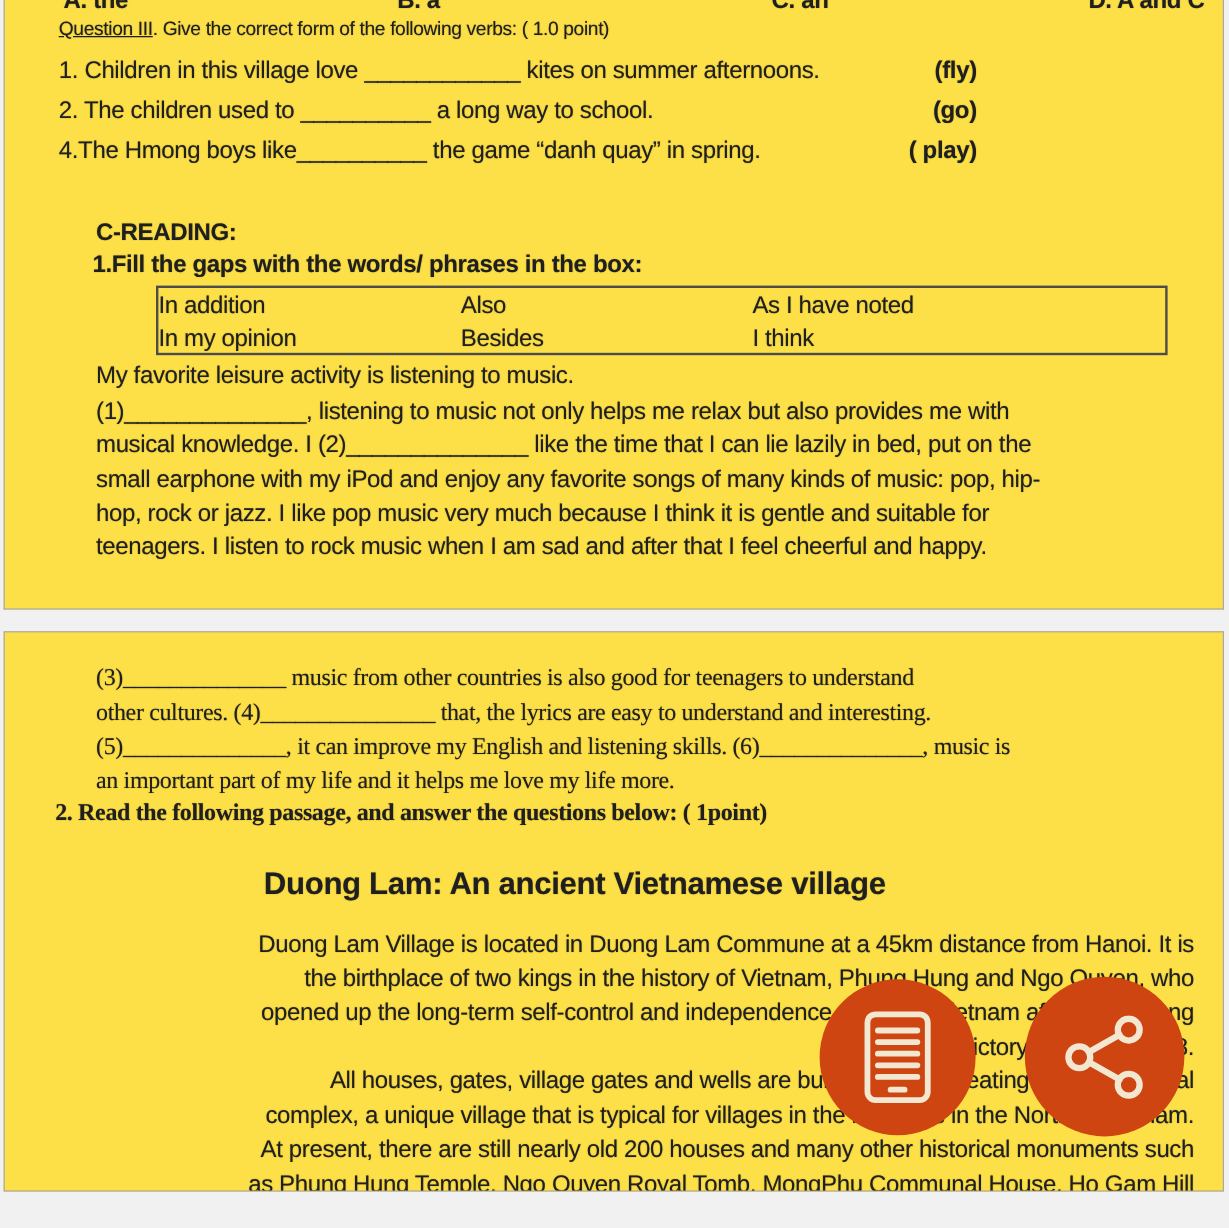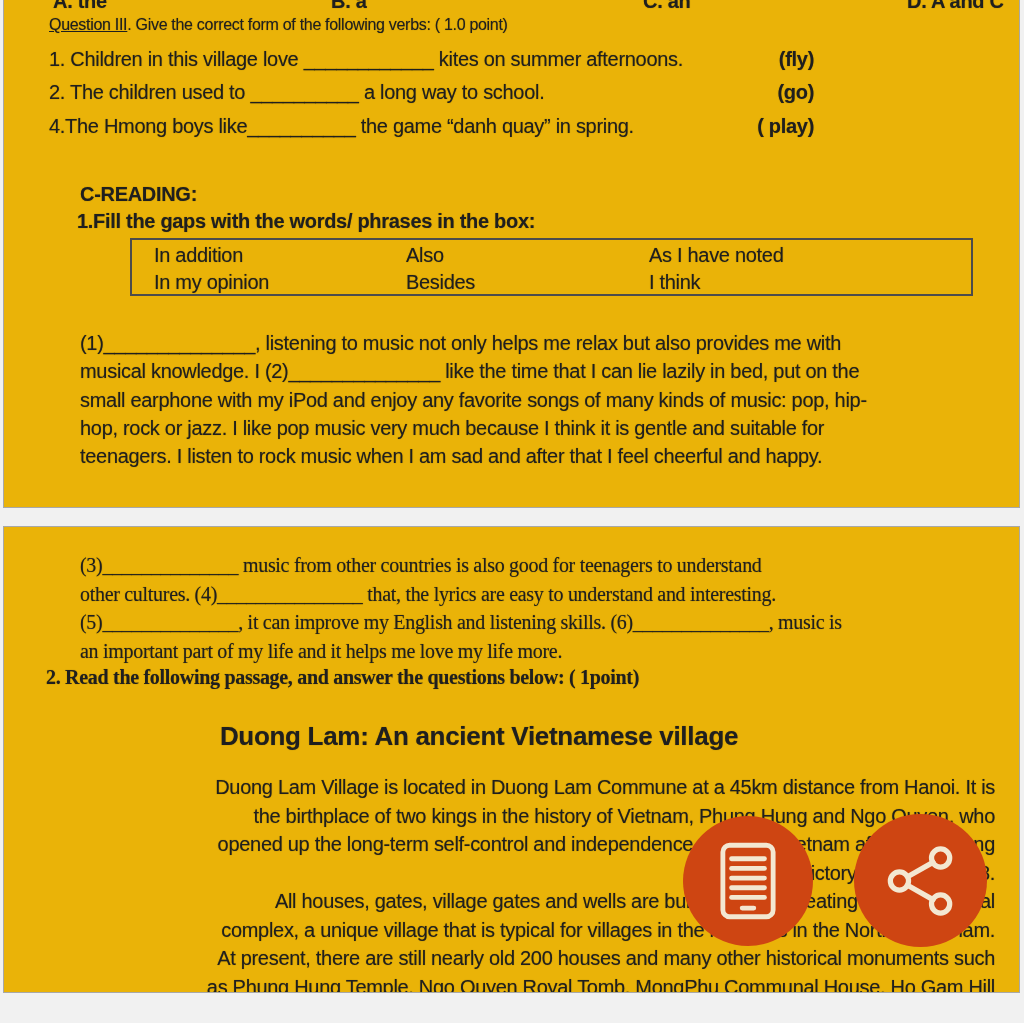--- a/index.html
+++ b/index.html
@@ -1,21 +1,21 @@
 <!DOCTYPE html>
 <html><head>
 <meta charset="utf-8">
 <style>
   * { margin:0; padding:0; box-sizing:border-box; }
   html,body { width:1024px; height:1023px; overflow:hidden; }
   body { font-family:"Liberation Sans", sans-serif; background:#f1f1f1; }
   .stage { position:relative; width:1024px; height:1023px; background:#f1f1f1; overflow:hidden; }
 
   .panel {
-    position:absolute; left:3px; width:1017px; background:#eab308;
+    position:absolute; left:3px; width:1017px; background:#fde047;
     border:1px solid #a8a8a8; overflow:hidden;
     color:#1f1f1f;
   }
   .panel1 { top:0; height:508px; border-top:none; }
   .panel2 { top:526px; height:467px; }
 
   .doc { font-size:20px; letter-spacing:-0.3px; text-shadow:0 0 1px rgba(10,10,10,0.45); }
 
   
   .opt { position:absolute; top:-10px; font-size:20px; font-weight:700; white-space:nowrap; }
@@ -27,21 +27,21 @@
   .q3-items { position:absolute; left:45px; top:48px; right:205px; }
   .q3-item { display:flex; align-items:flex-start; height:33.4px; white-space:nowrap; }
   .q3-item .verb { margin-left:auto; font-weight:700; }
 
   .c-reading { position:absolute; left:76px; top:183px; font-weight:700; white-space:nowrap; }
   .task1 { position:absolute; left:73px; top:210px; font-weight:700; white-space:nowrap; }
 
   .wordbox {
     position:absolute; left:126px; top:238px; width:843px; height:58px;
     border:2px solid #4c4c4c; display:grid; grid-template-columns:252px 243px 1fr;
-    padding:2px 0 0 22px; align-content:start;
+    padding:2px 0 0 0; align-content:start;
   }
   .wordbox .cell { line-height:26.5px; white-space:nowrap; }
 
   .intro { position:absolute; left:76px; top:302px; white-space:nowrap; }
   .para1 { position:absolute; left:76px; top:329px; width:905px; }
   .para1 .line, .para2 .line, .passage .line { line-height:28.3px; white-space:nowrap; overflow:hidden; }
 
   .para2 { position:absolute; left:76px; top:24px; width:915px;font-family:Liberation Serif, serif; }
   .para2 .line { line-height:28.6px; }
   .task2 { position:absolute; left:42px; top:139px; font-weight:700; white-space:nowrap;font-family:Liberation Serif, serif; }
@@ -95,20 +95,21 @@
 
     <div class="wordbox">
       <span class="cell">In addition</span>
       <span class="cell">Also</span>
       <span class="cell">As I have noted</span>
       <span class="cell">In my opinion</span>
       <span class="cell">Besides</span>
       <span class="cell">I think</span>
     </div>
 
+    <div class="intro">My favorite leisure activity is listening to music.</div>
 
     <div class="para1">
       <div class="line">(1)______________, listening to music not only helps me relax but also provides me with</div>
       <div class="line">musical knowledge. I (2)______________ like the time that I can lie lazily in bed, put on the</div>
       <div class="line">small earphone with my iPod and enjoy any favorite songs of many kinds of music: pop, hip-</div>
       <div class="line">hop, rock or jazz. I like pop music very much because I think it is gentle and suitable for</div>
       <div class="line">teenagers. I listen to rock music when I am sad and after that I feel cheerful and happy.</div>
     </div>
   </section>
 

